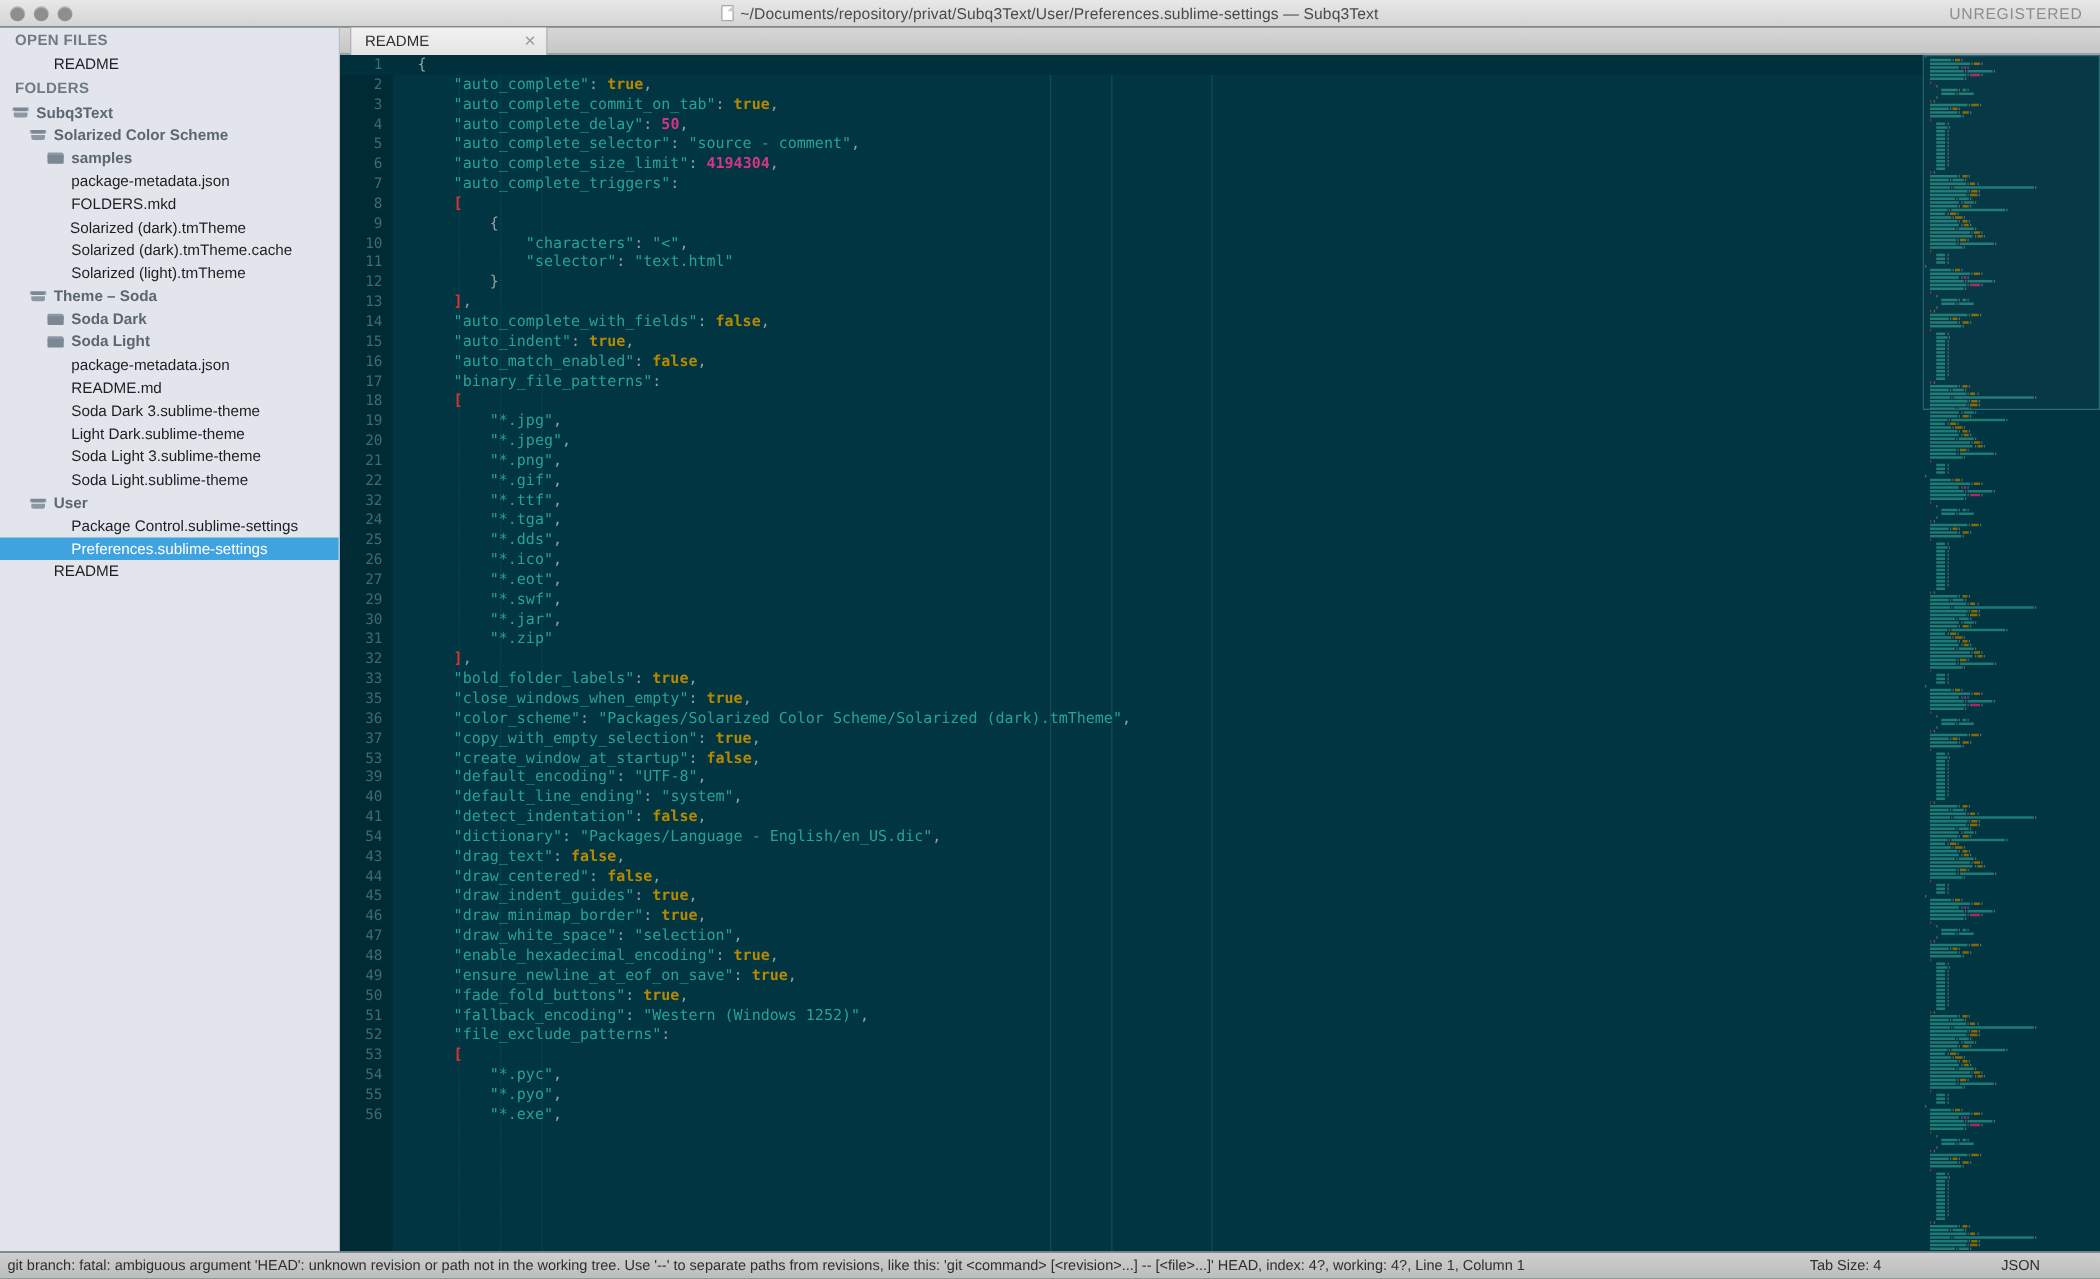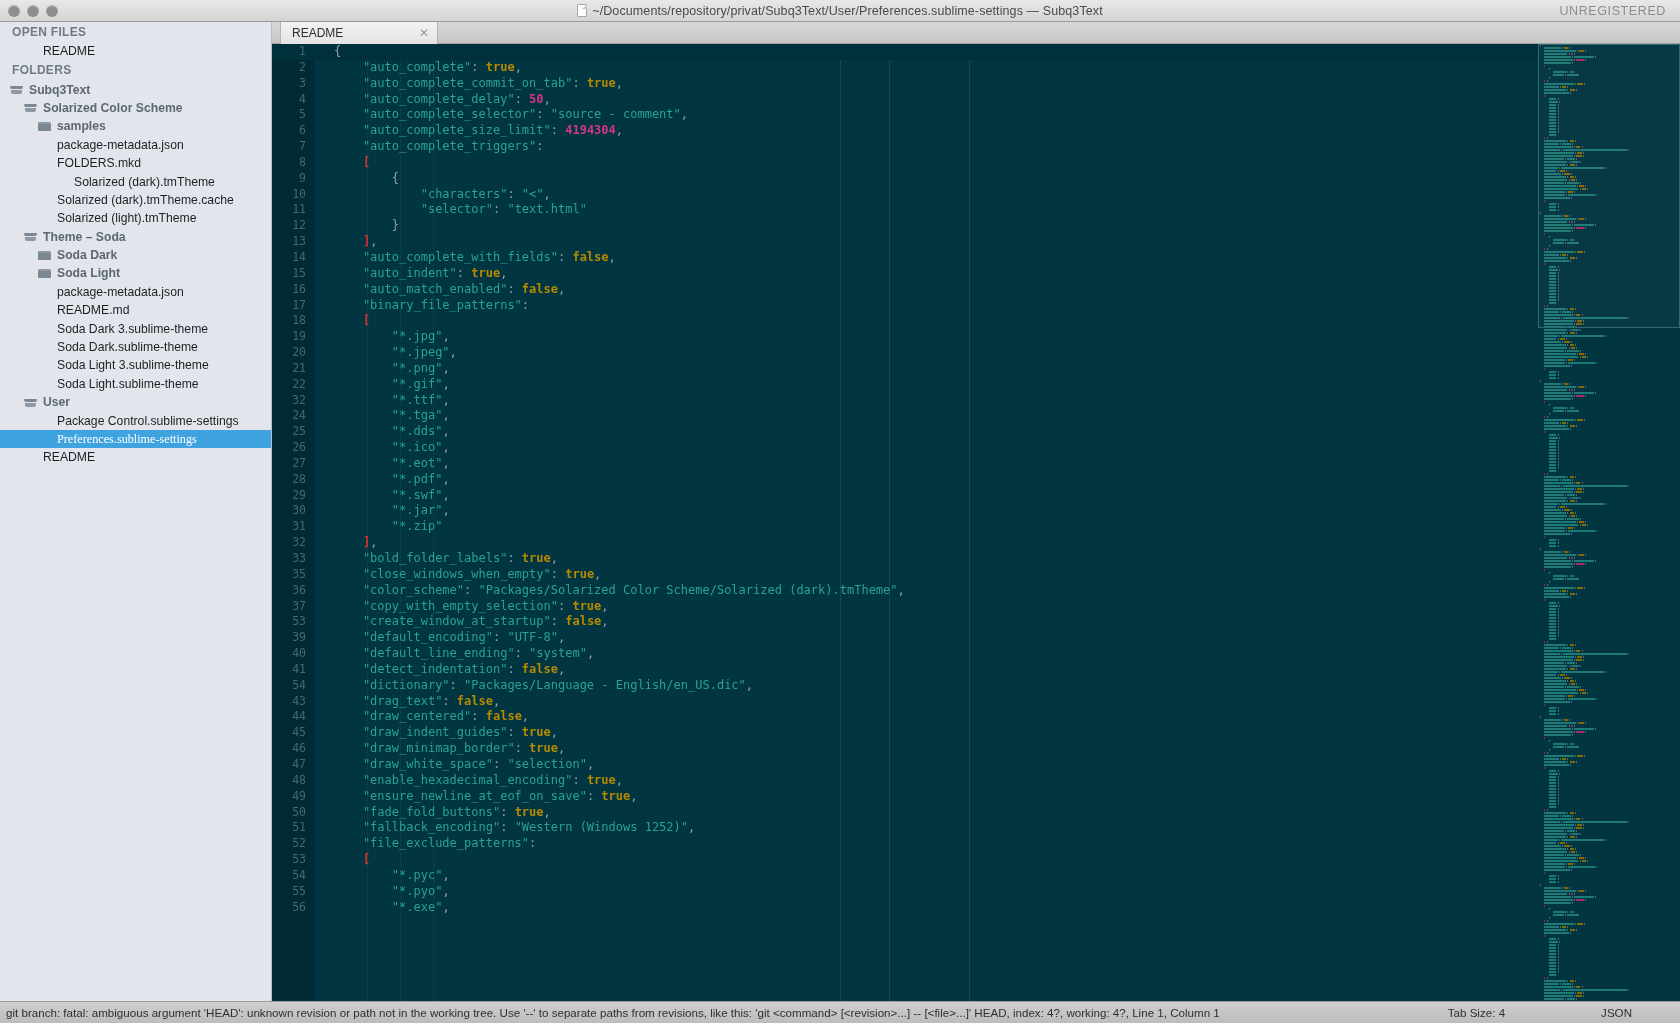--- a/index.html
+++ b/index.html
@@ -39,21 +39,21 @@
   .side-head {
     font-size:12px; font-weight:bold; color:#6f7a85;
     padding:3px 0 3px 12px; letter-spacing:.3px;
   }
   .side-row {
     height:18.4px; display:flex; align-items:center;
     font-size:12.2px; color:#1d1f22; white-space:nowrap;
     cursor:default;
   }
   .side-row.folder { font-weight:bold; color:#5d6772; }
-  .side-row.selected { background:#3fa3e0; color:#ffffff;font-family:Liberation Serif, serif; }
+  .side-row.selected { background:#3fa3e0; color:#ffffff; }
   .side-row.selected .lbl { color:#ffffff; }
   .ic { width:13px; height:13px; margin-right:6px; flex:0 0 auto; position:relative; }
   
   .ic-book::before{
     content:""; position:absolute; left:0; top:3px; width:13px; height:3px;
     background:#7b8793; border-radius:1px 1px 3px 3px;
     transform: perspective(8px) rotateX(12deg);
   }
   .ic-book::after{
     content:""; position:absolute; left:1px; top:7px; width:11px; height:4px;
@@ -183,21 +183,21 @@
         <span class="lbl">samples</span>
       </div>
       <div class="side-row" style="padding-left:38px">
         <span class="ic"></span>
         <span class="lbl">package-metadata.json</span>
       </div>
       <div class="side-row" style="padding-left:38px">
         <span class="ic"></span>
         <span class="lbl">FOLDERS.mkd</span>
       </div>
-      <div class="side-row" style="padding-left:55px">
+      <div class="side-row" style="padding-left:37px">
         <span class="ic"></span>
         <span class="lbl">Solarized (dark).tmTheme</span>
       </div>
       <div class="side-row" style="padding-left:38px">
         <span class="ic"></span>
         <span class="lbl">Solarized (dark).tmTheme.cache</span>
       </div>
       <div class="side-row" style="padding-left:38px">
         <span class="ic"></span>
         <span class="lbl">Solarized (light).tmTheme</span>
@@ -221,21 +221,21 @@
       <div class="side-row" style="padding-left:38px">
         <span class="ic"></span>
         <span class="lbl">README.md</span>
       </div>
       <div class="side-row" style="padding-left:38px">
         <span class="ic"></span>
         <span class="lbl">Soda Dark 3.sublime-theme</span>
       </div>
       <div class="side-row" style="padding-left:38px">
         <span class="ic"></span>
-        <span class="lbl">Soda Dark.sublime-theme</span>
+        <span class="lbl">Light Dark.sublime-theme</span>
       </div>
       <div class="side-row" style="padding-left:38px">
         <span class="ic"></span>
         <span class="lbl">Soda Light 3.sublime-theme</span>
       </div>
       <div class="side-row" style="padding-left:38px">
         <span class="ic"></span>
         <span class="lbl">Soda Light.sublime-theme</span>
       </div>
       <div class="side-row folder" style="padding-left:24px">
@@ -293,21 +293,20 @@
       <div class="line"><span class="ln">18</span><span class="lc"><span class="br">    [</span></span></div>
       <div class="line"><span class="ln">19</span><span class="lc"><span class="s">        "*.jpg"</span><span class="p">,</span></span></div>
       <div class="line"><span class="ln">20</span><span class="lc"><span class="s">        "*.jpeg"</span><span class="p">,</span></span></div>
       <div class="line"><span class="ln">21</span><span class="lc"><span class="s">        "*.png"</span><span class="p">,</span></span></div>
       <div class="line"><span class="ln">22</span><span class="lc"><span class="s">        "*.gif"</span><span class="p">,</span></span></div>
       <div class="line"><span class="ln">32</span><span class="lc"><span class="s">        "*.ttf"</span><span class="p">,</span></span></div>
       <div class="line"><span class="ln">24</span><span class="lc"><span class="s">        "*.tga"</span><span class="p">,</span></span></div>
       <div class="line"><span class="ln">25</span><span class="lc"><span class="s">        "*.dds"</span><span class="p">,</span></span></div>
       <div class="line"><span class="ln">26</span><span class="lc"><span class="s">        "*.ico"</span><span class="p">,</span></span></div>
       <div class="line"><span class="ln">27</span><span class="lc"><span class="s">        "*.eot"</span><span class="p">,</span></span></div>
-      <div class="line"><span class="ln">28</span><span class="lc"><span class="s">        "*.pdf"</span><span class="p">,</span></span></div>
       <div class="line"><span class="ln">29</span><span class="lc"><span class="s">        "*.swf"</span><span class="p">,</span></span></div>
       <div class="line"><span class="ln">30</span><span class="lc"><span class="s">        "*.jar"</span><span class="p">,</span></span></div>
       <div class="line"><span class="ln">31</span><span class="lc"><span class="s">        "*.zip"</span></span></div>
       <div class="line"><span class="ln">32</span><span class="lc"><span class="br">    ]</span><span class="p">,</span></span></div>
       <div class="line"><span class="ln">33</span><span class="lc"><span class="k">    "bold_folder_labels"</span><span class="p">: </span><span class="b">true</span><span class="p">,</span></span></div>
       <div class="line"><span class="ln">35</span><span class="lc"><span class="k">    "close_windows_when_empty"</span><span class="p">: </span><span class="b">true</span><span class="p">,</span></span></div>
       <div class="line"><span class="ln">36</span><span class="lc"><span class="k">    "color_scheme"</span><span class="p">: </span><span class="s">"Packages/Solarized Color Scheme/Solarized (dark).tmTheme"</span><span class="p">,</span></span></div>
       <div class="line"><span class="ln">37</span><span class="lc"><span class="k">    "copy_with_empty_selection"</span><span class="p">: </span><span class="b">true</span><span class="p">,</span></span></div>
       <div class="line"><span class="ln">53</span><span class="lc"><span class="k">    "create_window_at_startup"</span><span class="p">: </span><span class="b">false</span><span class="p">,</span></span></div>
       <div class="line"><span class="ln">39</span><span class="lc"><span class="k">    "default_encoding"</span><span class="p">: </span><span class="s">"UTF-8"</span><span class="p">,</span></span></div>

